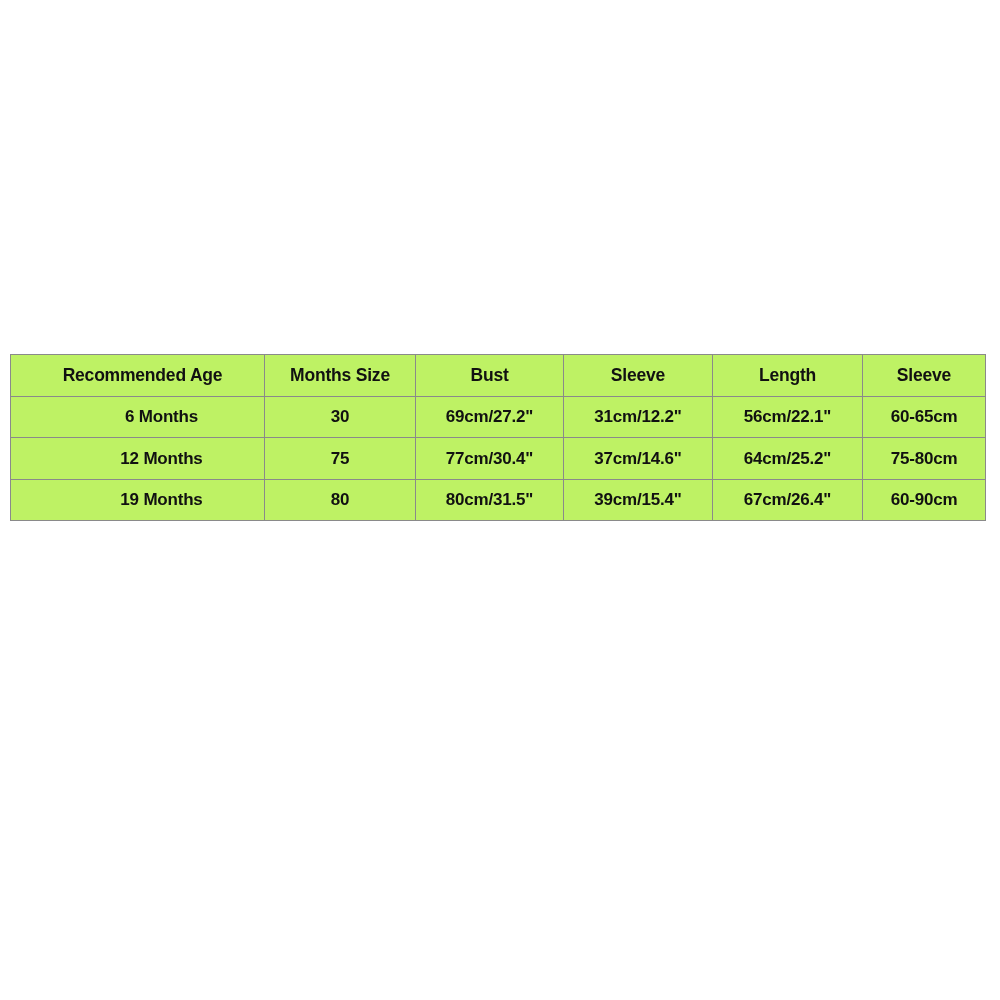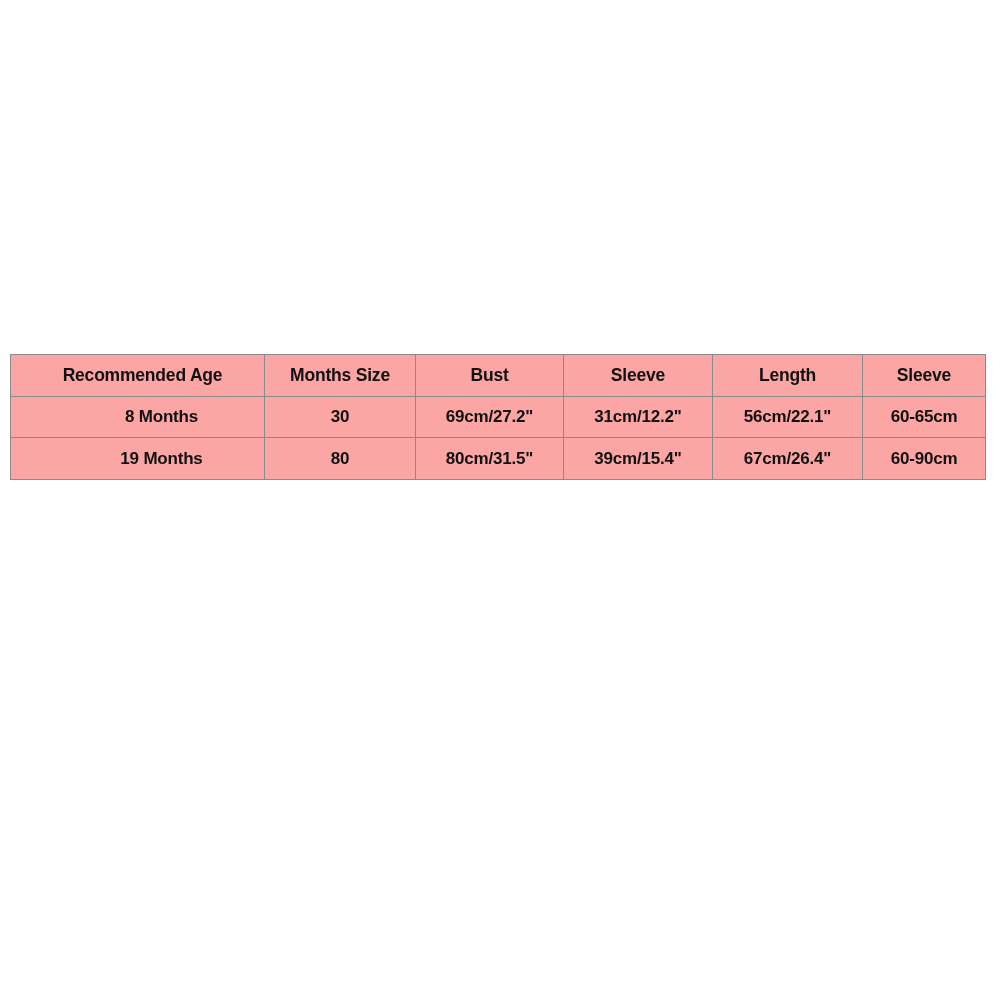--- a/index.html
+++ b/index.html
@@ -19,21 +19,21 @@
     position: absolute;
     left: 10px;
     top: 354px;
     width: 975px;
   }
 
   table.size-chart {
     border-collapse: collapse;
     table-layout: fixed;
     width: 975px;
-    background: #fca5a5;
+    background: #bef264;
   }
 
   table.size-chart th,
   table.size-chart td {
     border: 1px solid #8a8a8a;
     height: 40.5px;
     padding: 0 4px;
     text-align: center;
     vertical-align: middle;
     font-weight: bold;
@@ -83,26 +83,34 @@
         <th class="age-head">Recommended Age</th>
         <th>Months Size</th>
         <th>Bust</th>
         <th>Sleeve</th>
         <th>Length</th>
         <th>Sleeve</th>
       </tr>
     </thead>
     <tbody>
       <tr>
-        <td class="age-cell">8 Months</td>
+        <td class="age-cell">6 Months</td>
         <td>30</td>
         <td>69cm/27.2"</td>
         <td>31cm/12.2"</td>
         <td>56cm/22.1"</td>
         <td>60-65cm</td>
+      </tr>
+      <tr>
+        <td class="age-cell">12 Months</td>
+        <td>75</td>
+        <td>77cm/30.4"</td>
+        <td>37cm/14.6"</td>
+        <td>64cm/25.2"</td>
+        <td>75-80cm</td>
       </tr>
       <tr>
         <td class="age-cell">19 Months</td>
         <td>80</td>
         <td>80cm/31.5"</td>
         <td>39cm/15.4"</td>
         <td>67cm/26.4"</td>
         <td>60-90cm</td>
       </tr>
     </tbody>

